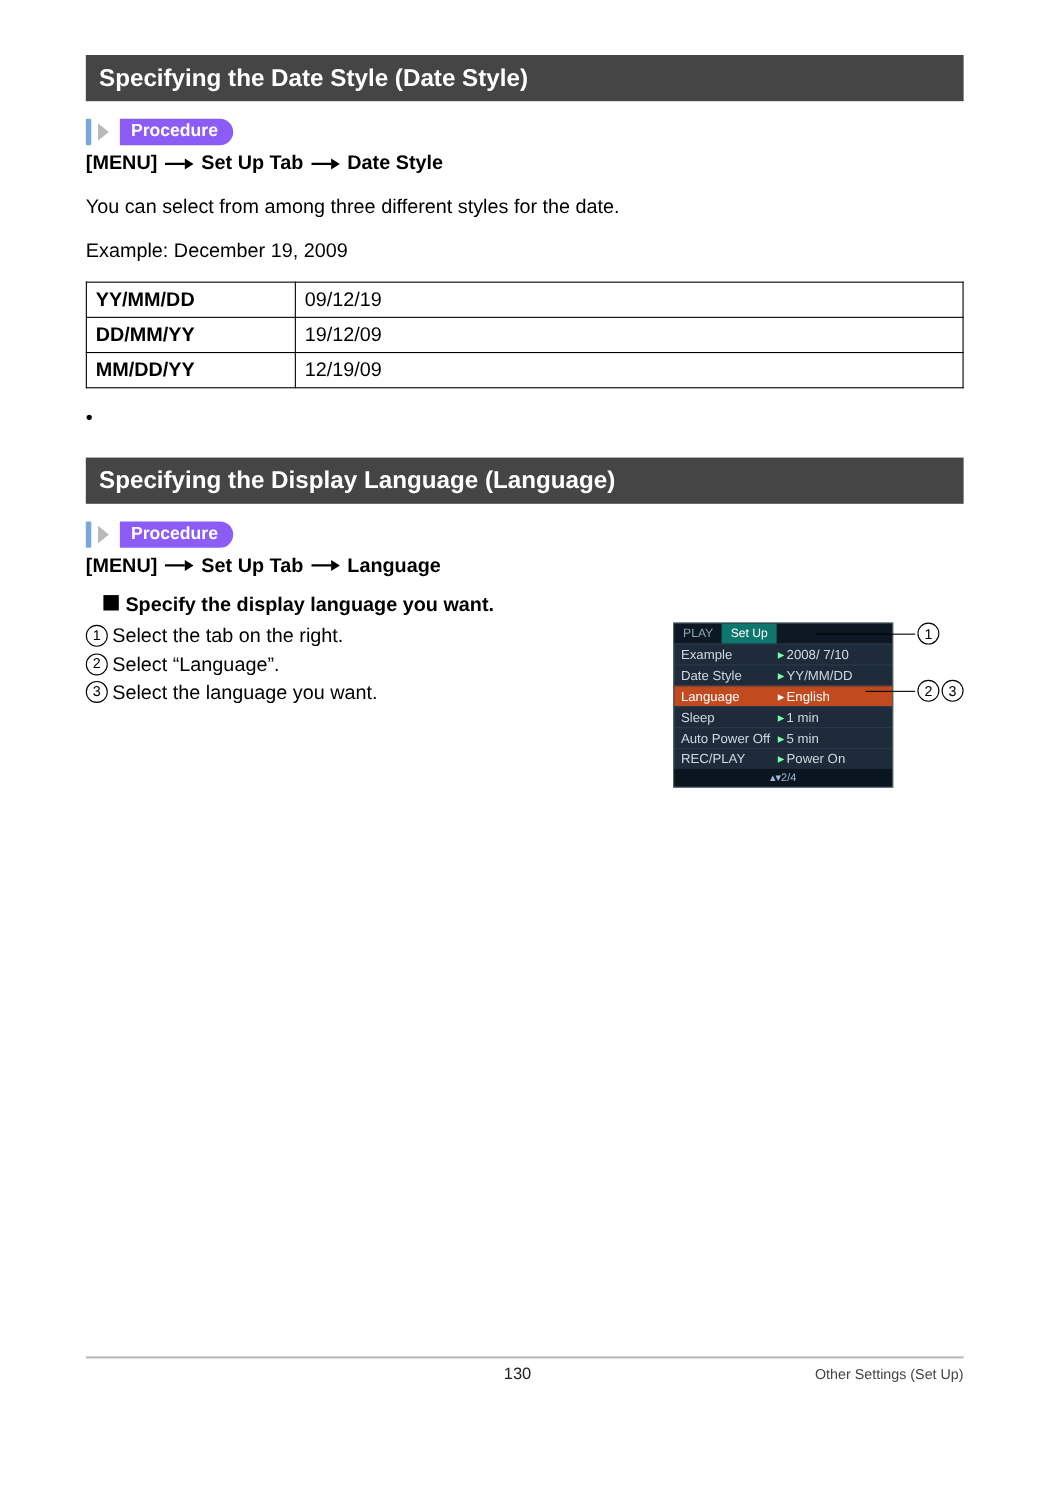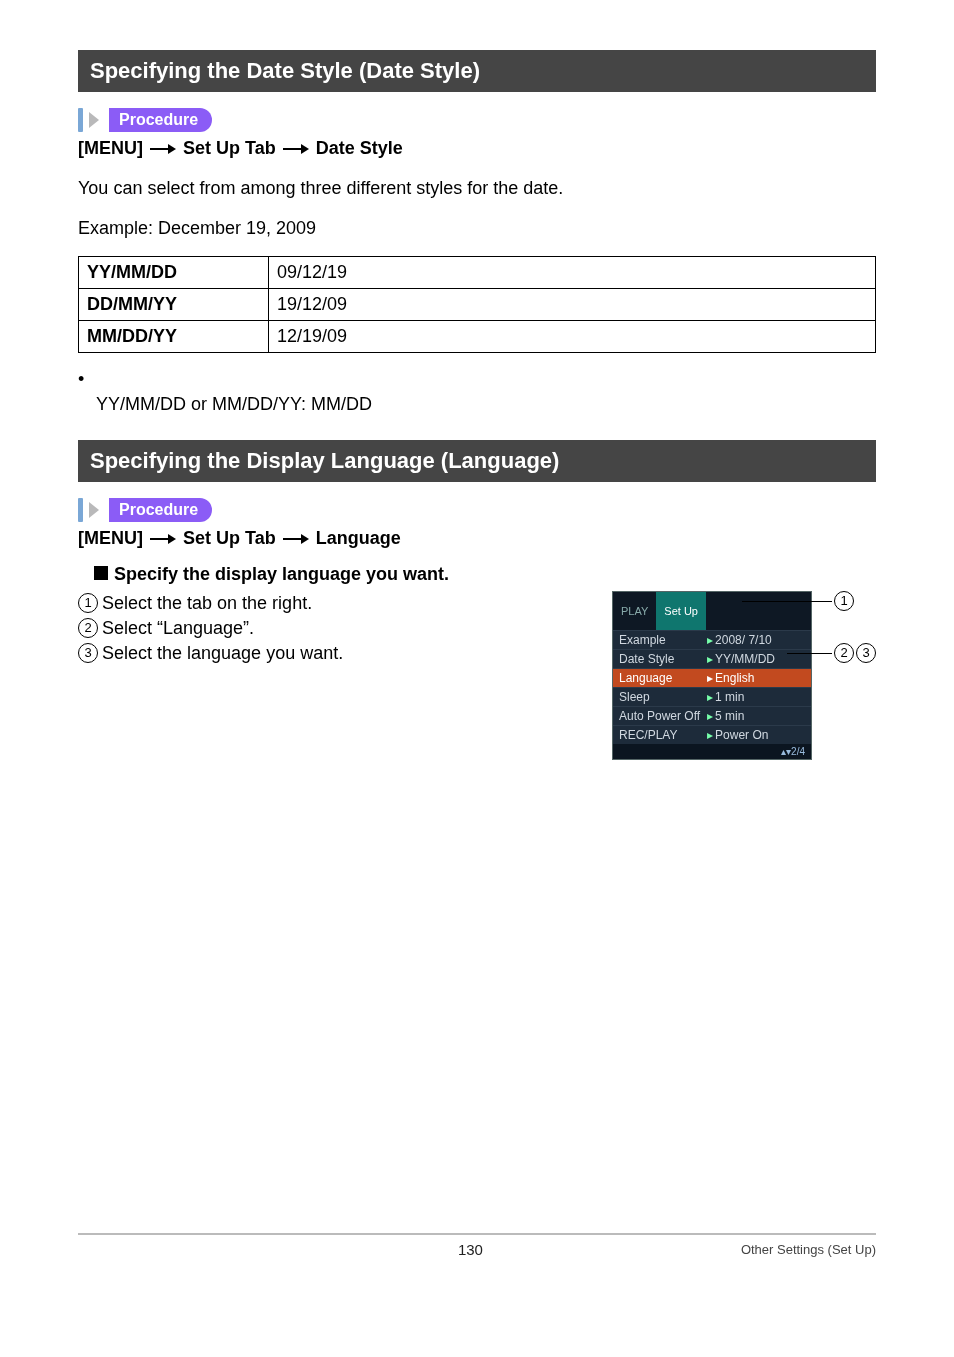--- a/index.html
+++ b/index.html
@@ -163,40 +163,40 @@
     font-family: Arial, sans-serif;
     font-size: 12px;
     color: #d0d8e0;
     border: 1px solid #566;
   }
   .cam-tabs {
     display: flex;
     background: #0e1824;
   }
   .cam-tab {
-    padding: 13px 8px;
+    padding: 3px 8px;
     font-size: 11px;
     color: #8aa;
   }
   .cam-tab.active {
     background: #0f766e;
     color: #fff;
   }
   .cam-row {
     display: flex;
     padding: 2px 6px;
     border-top: 1px solid #2b3a4a;
   }
   .cam-row .k { width: 88px; }
   .cam-row .g { color: #7fa; margin-right: 2px; }
   .cam-row.hl { background: #c24a1f; color: #fff; }
   .cam-row.hl .k { color: #fff; }
   .cam-foot {
     background: #0b1520;
-    text-align: right;
+    text-align: center;
     padding: 2px 6px;
     font-size: 10px;
     color: #9bd;
   }
 </style>
 </head>
 <body>
 
 <div class="page">
 
@@ -241,21 +241,20 @@
       <th>MM/DD/YY</th>
       <td>12/19/09</td>
     </tr>
   </tbody>
     </table>
 
   <div class="bullet-block">
     <div class="bullet-row">
       <div class="bullet-dot">•</div>
     </div>
-    <div class="bullet-indent">YY/MM/DD or MM/DD/YY: MM/DD</div>
   </div>
 
   <div class="section-header">Specifying the Display Language (Language)</div>
 
   <div class="proc-row">
     <div class="proc-bar"></div>
     <svg class="proc-arrow-svg" viewBox="0 0 14 24">
         <polygon points="0,4 10,12 0,20" fill="#b9b9ba"></polygon>
       </svg>
     <div class="proc-pill">Procedure</div>

